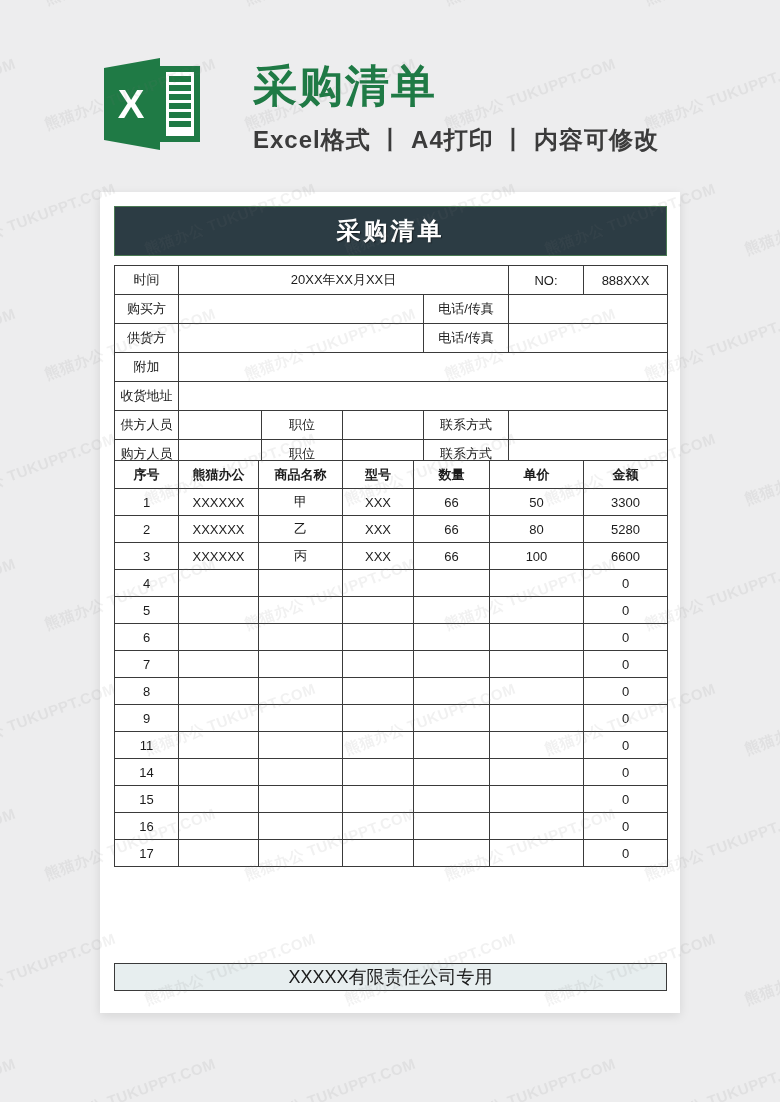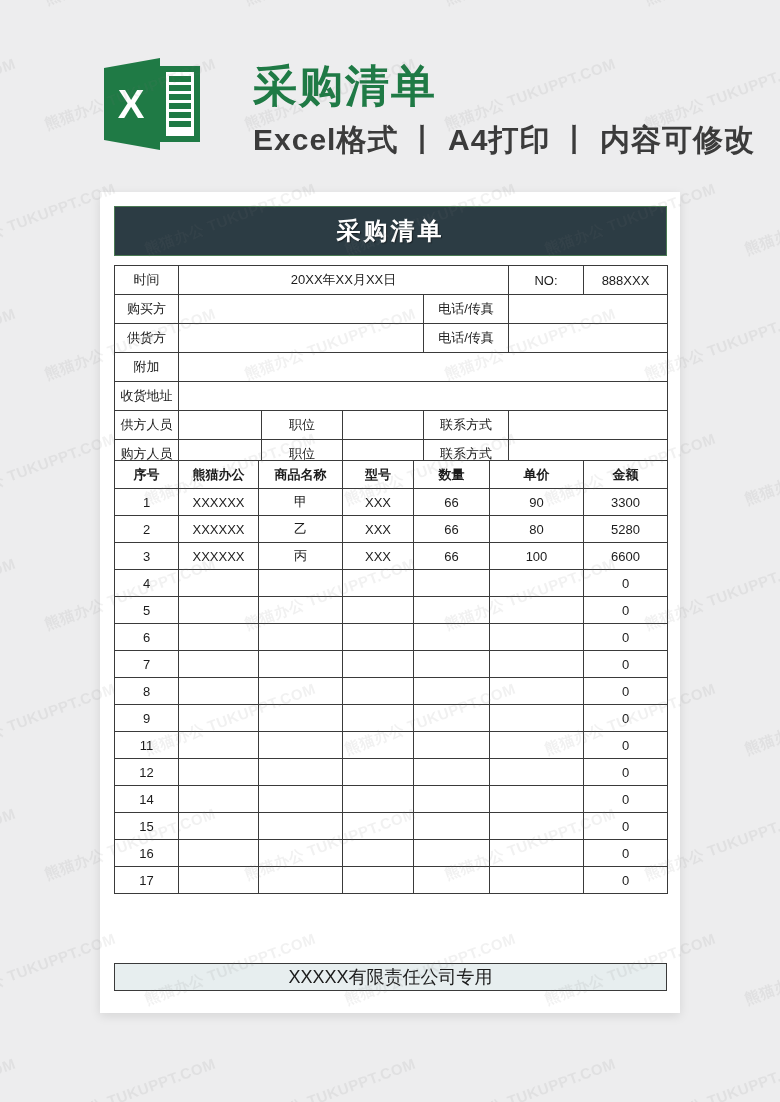--- a/index.html
+++ b/index.html
@@ -58,21 +58,21 @@
     font-size: 44px;
     font-weight: 700;
     color: #1f7a45;
     letter-spacing: 2px;
     line-height: 56px;
   }
   #banner-sub {
     position: absolute;
     left: 253px;
     top: 124px;
-    font-size: 30px;
+    font-size: 24px;
     font-weight: 700;
     color: #3b3b3b;
     letter-spacing: 1px;
     line-height: 32px;
   }
 
   
   #page-sheet {
     position: absolute;
     left: 100px;
@@ -259,21 +259,21 @@
           <td class="hdr">金额</td>
         </tr>
       </thead>
     <tbody id="items-body">
         <tr>
           <td>1</td>
           <td>XXXXXX</td>
           <td>甲</td>
           <td>XXX</td>
           <td>66</td>
-          <td>90</td>
+          <td>50</td>
           <td>3300</td>
         </tr>
         <tr>
           <td>2</td>
           <td>XXXXXX</td>
           <td>乙</td>
           <td>XXX</td>
           <td>66</td>
           <td>80</td>
           <td>5280</td>
@@ -336,29 +336,20 @@
           <td>9</td>
           <td></td>
           <td></td>
           <td></td>
           <td></td>
           <td></td>
           <td>0</td>
         </tr>
         <tr>
           <td>11</td>
-          <td></td>
-          <td></td>
-          <td></td>
-          <td></td>
-          <td></td>
-          <td>0</td>
-        </tr>
-        <tr>
-          <td>12</td>
           <td></td>
           <td></td>
           <td></td>
           <td></td>
           <td></td>
           <td>0</td>
         </tr>
         <tr>
           <td>14</td>
           <td></td>

